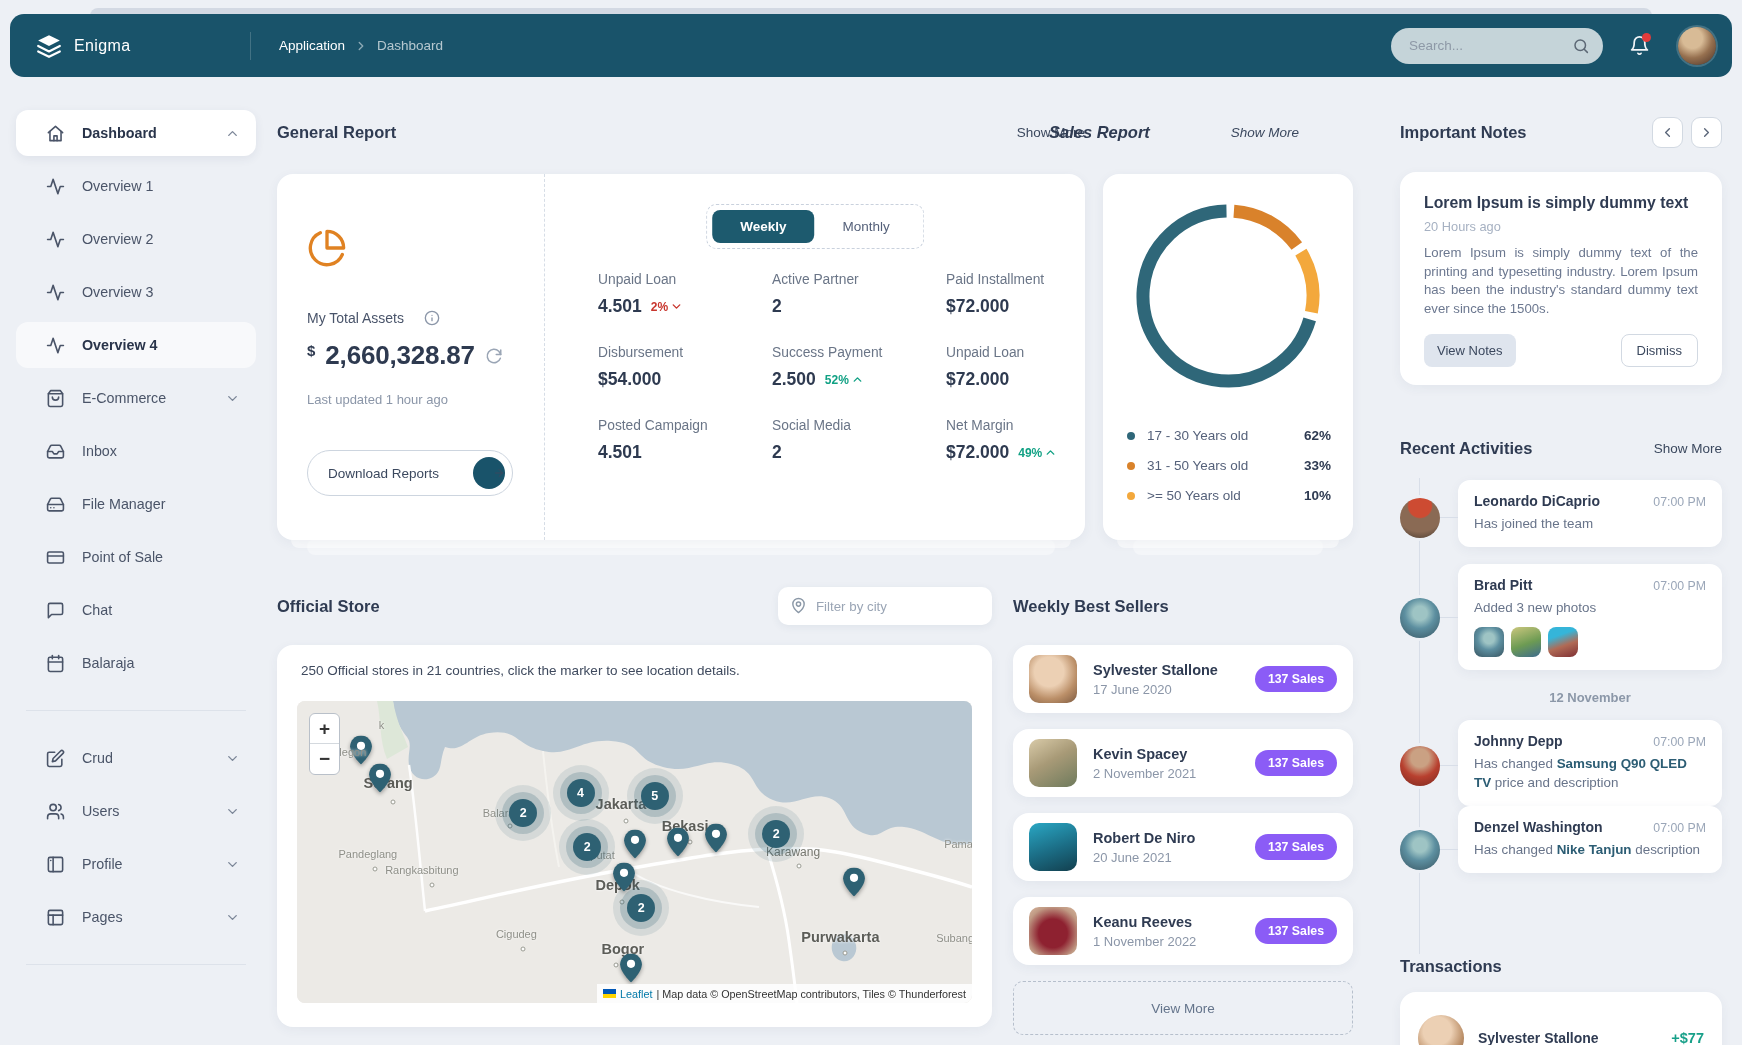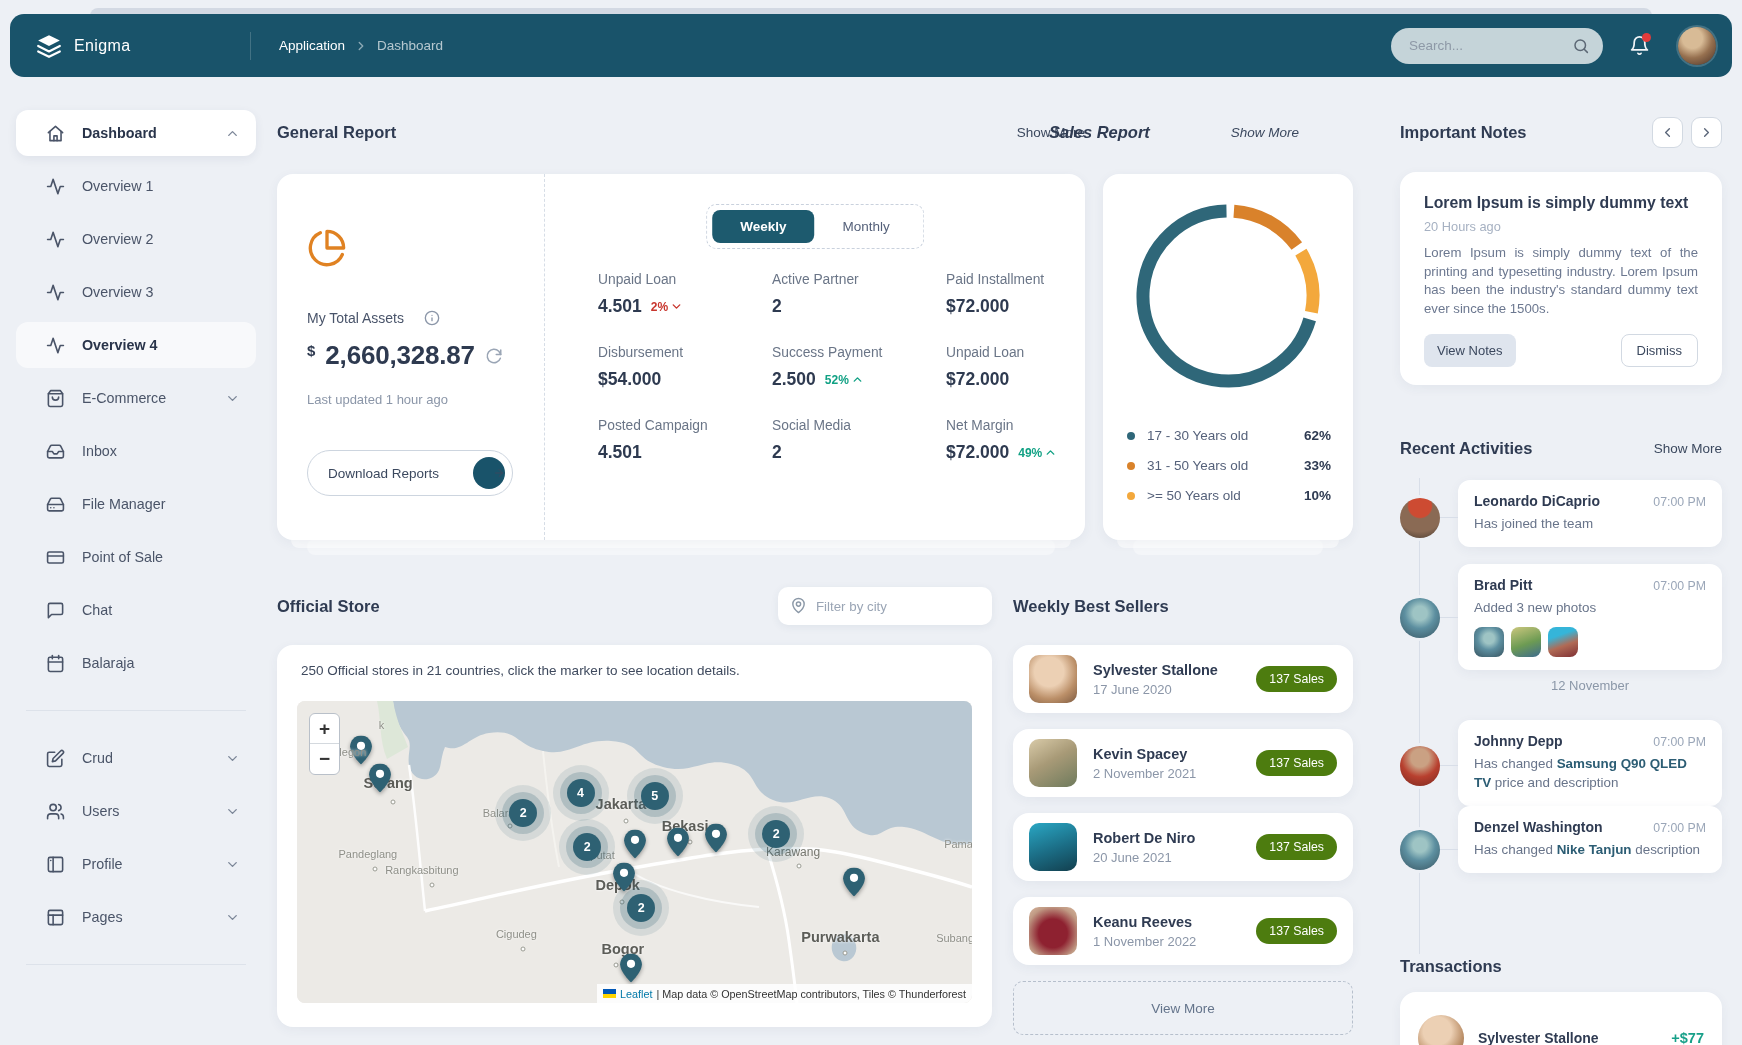--- a/index.html
+++ b/index.html
@@ -103,21 +103,21 @@
   .ua-flag .t { height:50%; background:#0057B7; } .ua-flag .b { height:50%; background:#FFD500; }
   .leaflet-link { color:#0078a8; cursor:pointer; }
 
   
   .bs-head { left:1013px; top:586px; width:340px; }
   .bs-card { position:absolute; left:1013px; width:340px; height:68px; display:flex; align-items:center; padding:0 16px; }
   .bs-av { width:48px; height:48px; border-radius:10px; flex:0 0 48px; }
   .bs-info { margin-left:16px; }
   .bs-name { font-size:14.5px; font-weight:700; color:#2f3b52; margin-bottom:4px; }
   .bs-date { font-size:13px; color:#8b96a8; }
-  .bs-badge { margin-left:auto; background:#4d7c0f; color:#fff; font-size:12.3px; font-weight:400; padding:6px 13px; border-radius:14px; }
+  .bs-badge { margin-left:auto; background:#8b5cf6; color:#fff; font-size:12.3px; font-weight:700; padding:6px 13px; border-radius:14px; }
   .view-more { position:absolute; left:1013px; top:981px; width:340px; height:54px; border:1px dashed #b6bfcc; border-radius:10px; display:flex; align-items:center; justify-content:center; font-size:13.5px; color:#64748b; cursor:pointer; }
 
   
   .in-head { left:1400px; top:112px; width:322px; }
   .nav-btns { display:flex; gap:8px; }
   .nav-btn { width:31px; height:31px; background:#fff; border:1px solid #d2d9e2; border-radius:9px; display:flex; align-items:center; justify-content:center; color:#5b6679; cursor:pointer; }
   .note-card { position:absolute; left:1400px; top:172px; width:322px; height:213px; padding:22px 24px; }
   .note-title { font-size:15.8px; font-weight:700; color:#2f3b52; }
   .note-time { font-size:12.8px; color:#a6b1c2; margin-top:7px; }
   .note-body { font-size:13.2px; color:#6c7890; line-height:1.42; text-align:justify; margin-top:10px; }
@@ -743,21 +743,21 @@
         <span class="tl-name">Brad Pitt</span>
         <span class="tl-time">07:00 PM</span>
       </div>
       <div class="tl-text">Added 3 new photos</div>
       <div class="tl-photos">
         <div class="tl-photo g-teal-girl"></div>
         <div class="tl-photo g-green-guy"></div>
         <div class="tl-photo g-red-blue"></div>
       </div>
     </div>
-    <div class="tl-datediv" style="top:204px;">12 November</div>
+    <div class="tl-datediv" style="top:216px;font-weight:bold;">12 November</div>
     <div class="tl-av g-red-sweater" style="top:272px;"></div>
     <div class="card tl-card" style="top:246px;">
       <div class="tl-toprow">
         <span class="tl-name">Johnny Depp</span>
         <span class="tl-time">07:00 PM</span>
       </div>
       <div class="tl-text"><span>Has changed </span><span class="tl-product">Samsung Q90 QLED TV</span><span> price and description</span></div>
     </div>
     <div class="tl-av g-teal-girl" style="top:356px;"></div>
     <div class="card tl-card" style="top:332px;">

